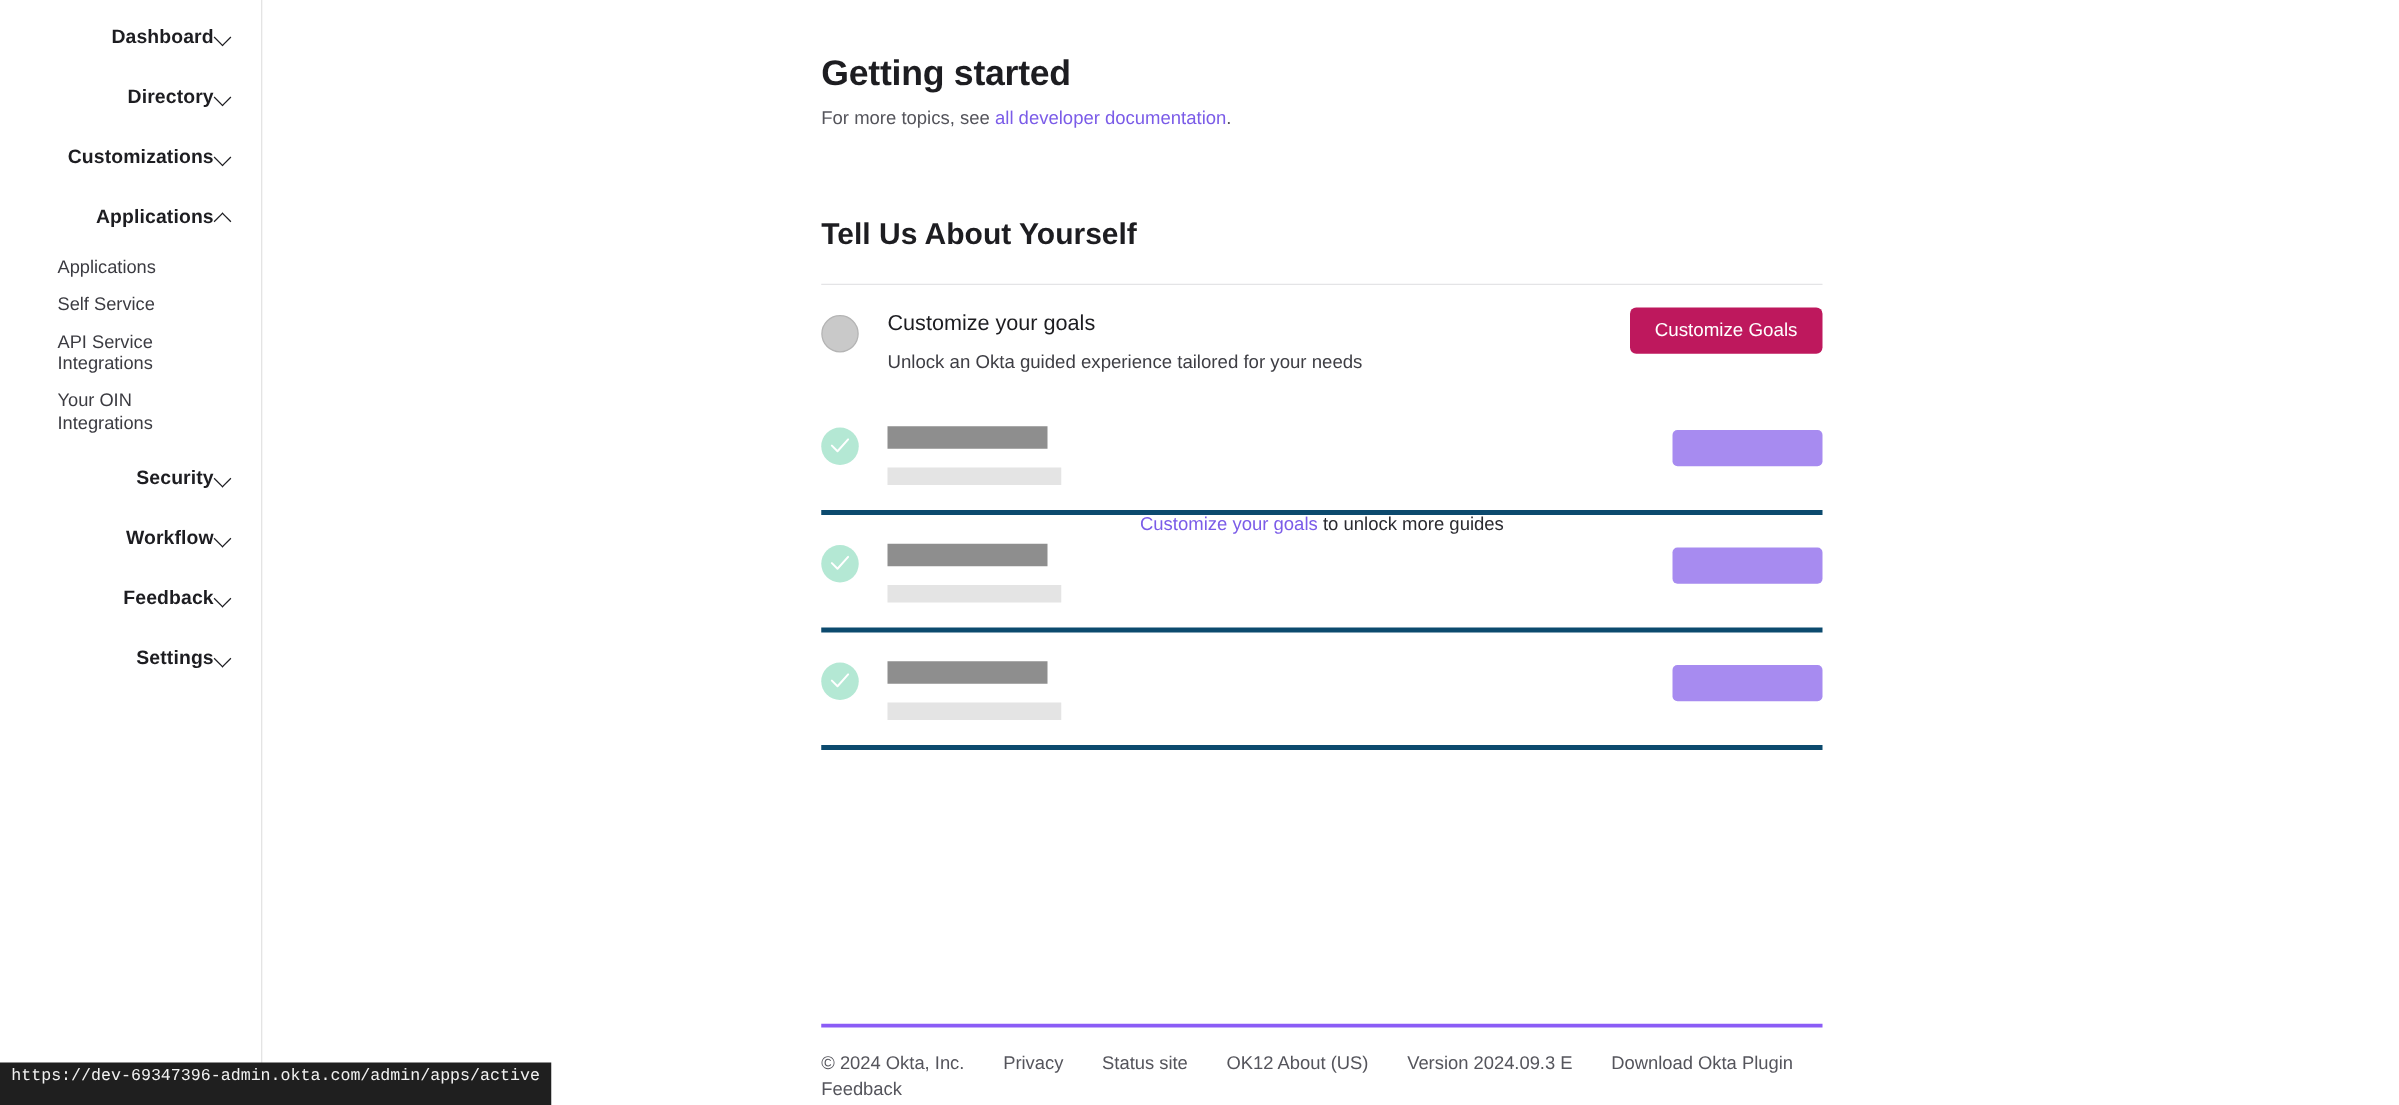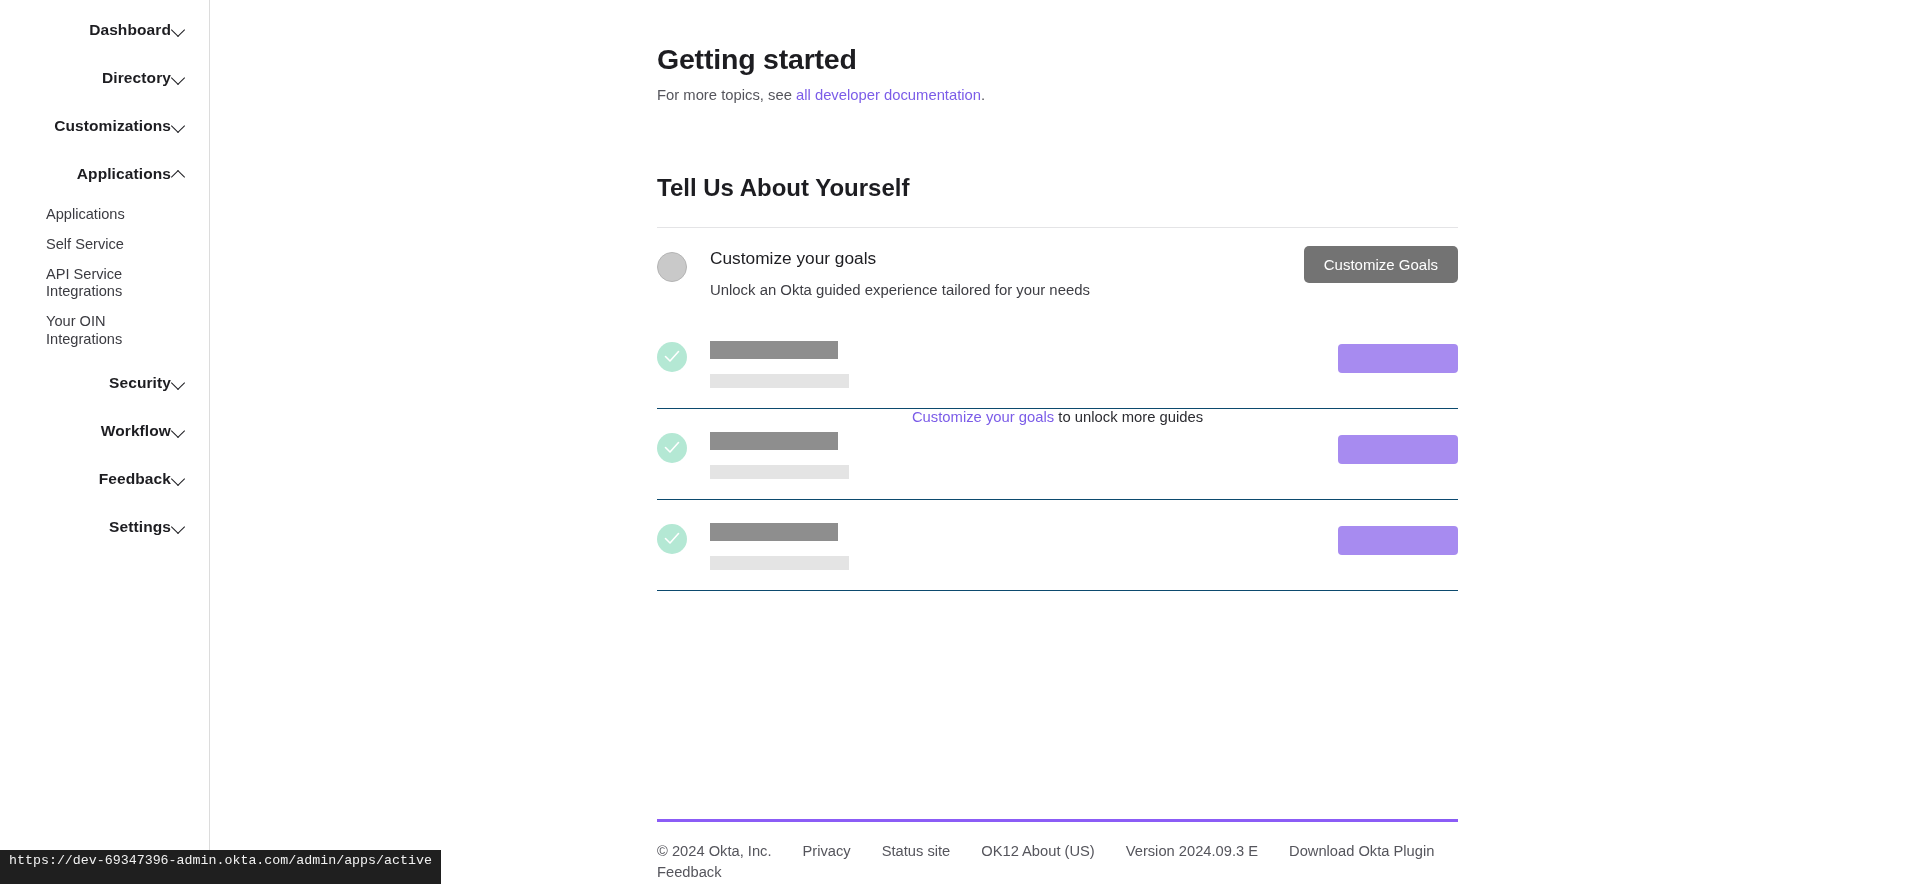--- a/index.html
+++ b/index.html
@@ -120,21 +120,21 @@
     margin-top: 25px;
   }
 
   .row {
     display: flex;
     align-items: flex-start;
     position: relative;
     min-height: 84px;
     padding: 20px 0 20px 0;
   }
-  .row-line { border-bottom: 1px solid #0c4a6e; }
+  .row-line { border-bottom: 4px solid #0c4a6e; }
 
   .bullet {
     width: 30px; height: 30px;
     border-radius: 50%;
     flex: 0 0 30px;
     margin-top: 4px;
   }
   .bullet.grey {
     background: #c9c9c9;
     border: 1px solid #b4b4b4;
@@ -182,21 +182,21 @@
     width: 120px;
     height: 29px;
     background: #a78bf0;
     border-radius: 4px;
   }
 
   .cta-btn {
     position: absolute;
     right: 0;
     top: 18px;
-    background: #737373;
+    background: #be185d;
     color: #ffffff;
     border: none;
     border-radius: 5px;
     font-size: 15px;
     font-family: "Liberation Sans", sans-serif;
     padding: 10px 20px;
     cursor: pointer;
     white-space: nowrap;
   }
 

